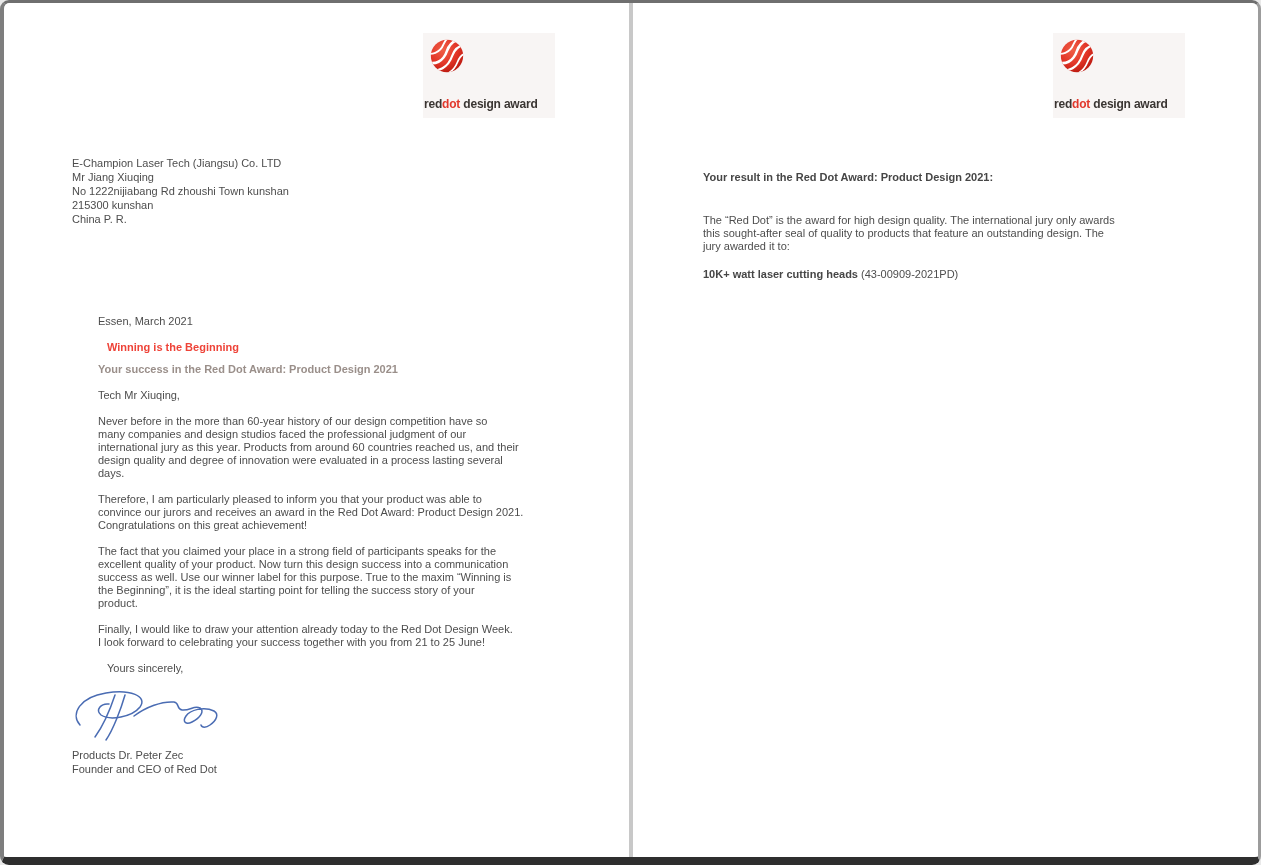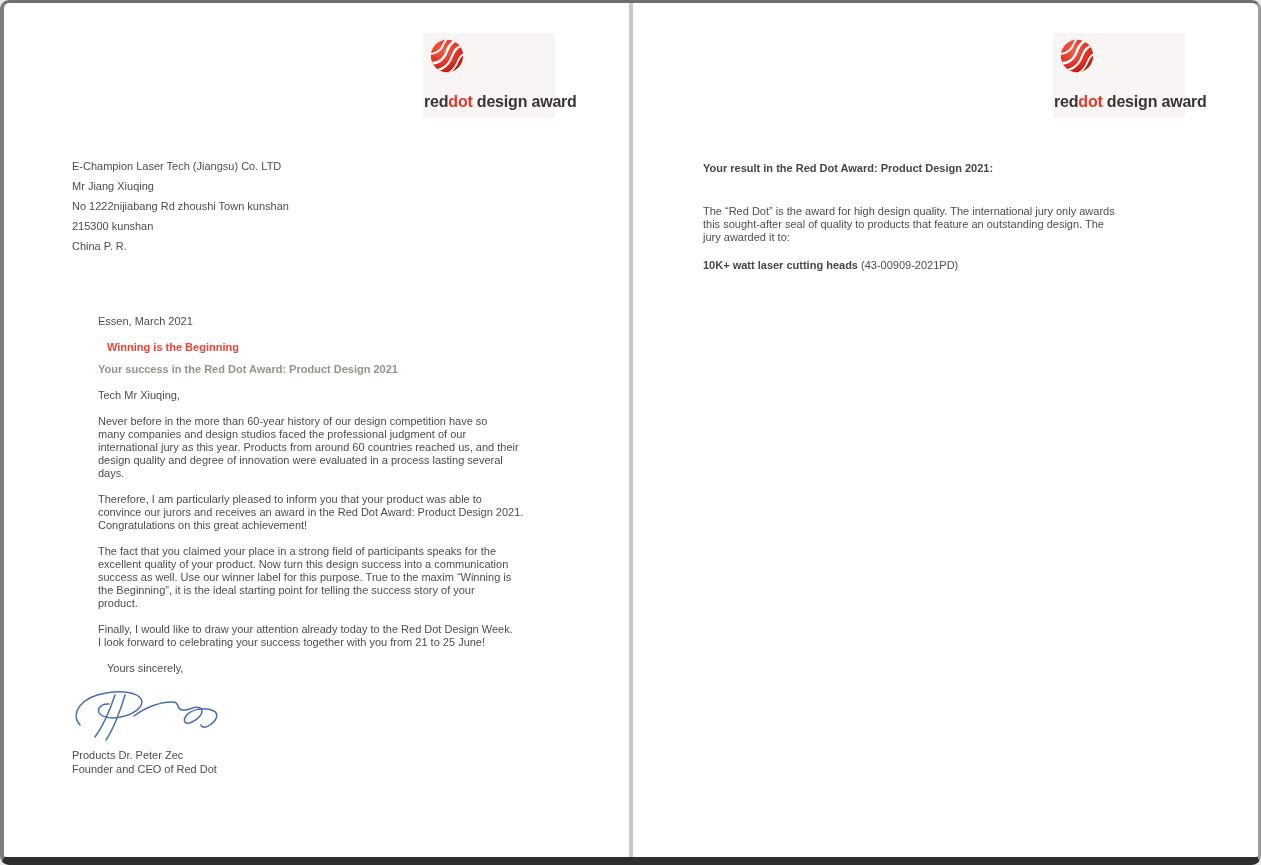--- a/index.html
+++ b/index.html
@@ -21,48 +21,48 @@
   
   .logo-box {
     position: absolute; top: 30px; width: 132px; height: 85px;
     background: #f8f5f4; padding: 6px 0 0 6px;
   }
   .page-left  .logo-box { left: 419px; }
   .page-right .logo-box { left: 420px; }
   .logo-sphere { display: block; margin-left: 1px; }
   .logo-word {
     position: absolute; left: 1px; bottom: 7px; width: 130px;
-    font-size: 16px; font-weight: 700; letter-spacing: -0.2px;
+    font-size: 12px; font-weight: 700; letter-spacing: -0.2px;
     color: #3a3532; white-space: nowrap;
   }
   .logo-word .dot { color: #e2382c; }
 
   
   .doc-text { color: #4d4d4d; font-size: 11px; }
   .pre { white-space: pre-line; }
 
   
   .address {
     position: absolute; left: 68px; top: 153px;
-    line-height: 20px;
+    line-height: 14px;
   }
   .letter-body {
     position: absolute; left: 68px; top: 312px; width: 480px;
     line-height: 13px;
   }
   .letter-body p { margin: 0 0 13px 0; padding-left: 26px; }
   .letter-body p.tight { margin: 9px; }
   .headline { color: #ee4338; font-weight: 700; }
   .subheadline { color: #9a8f8a; font-weight: 700; }
   .signature-wrap { margin: 3px 0 7px -4px; height: 58px; }
   .signoff { line-height: 13.5px; }
 
   
   .result-block {
-    position: absolute; left: 70px; top: 159px; width: 480px;
+    position: absolute; left: 70px; top: 168px; width: 480px;
     line-height: 13px;
   }
   .result-heading { font-weight: 700; color: #464646; margin: 0 0 30px 0; }
   .result-body { margin: 16px 0 15px 0; }
   .product-line { margin: 0; }
   .product-name { font-weight: 700; color: #464646; }
 </style>
 </head>
 <body>
 

